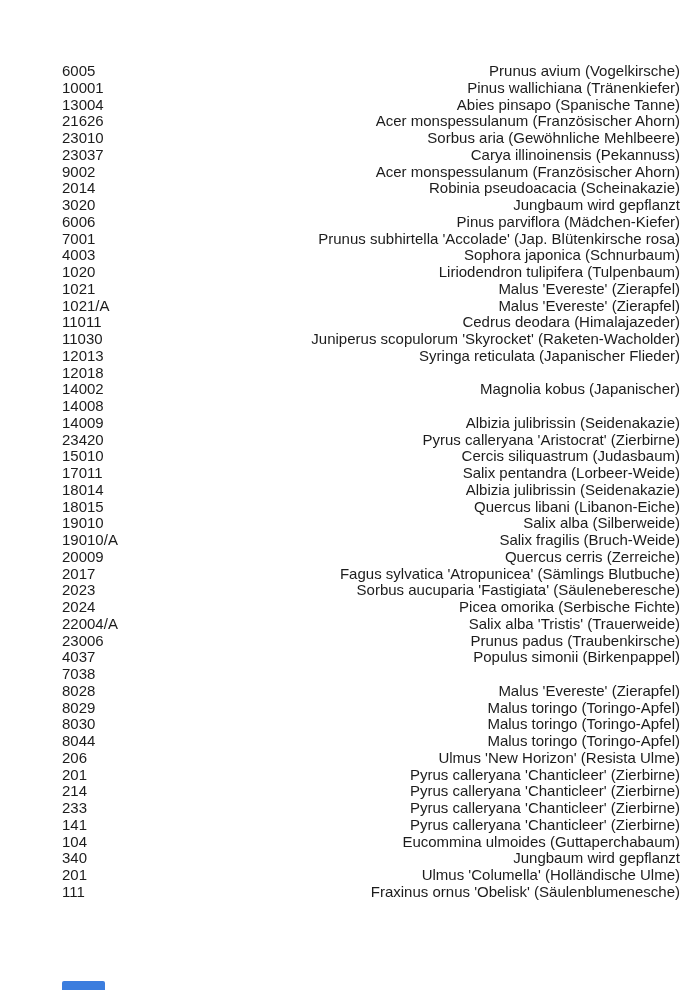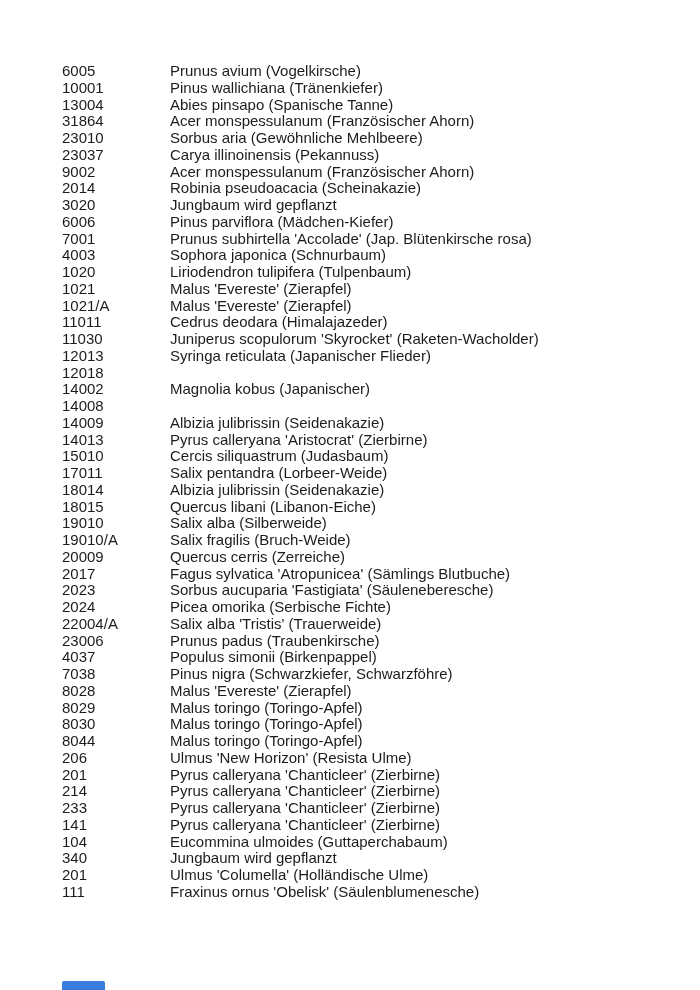--- a/index.html
+++ b/index.html
@@ -33,20 +33,21 @@
     font-size: 15px;
     color: #1c1c1c;
     white-space: nowrap;
   }
   .col-id {
     flex: 0 0 108px;
     width: 108px;
   }
   .col-name {
     flex: 1 1 auto;
+    text-align: right;
   }
   .blue-fragment {
     position: absolute;
     left: 62px;
     top: 981px;
     width: 43px;
     height: 9px;
     border-radius: 2px 2px 0 0;
   }
 </style>
@@ -65,21 +66,21 @@
     <span class="col-id">10001</span>
     <span class="col-name">Pinus wallichiana (Tränenkiefer)</span>
   </div>
 
   <div class="row">
     <span class="col-id">13004</span>
     <span class="col-name">Abies pinsapo (Spanische Tanne)</span>
   </div>
 
   <div class="row">
-    <span class="col-id">31864</span>
+    <span class="col-id">21626</span>
     <span class="col-name">Acer monspessulanum (Französischer Ahorn)</span>
   </div>
 
   <div class="row">
     <span class="col-id">23010</span>
     <span class="col-name">Sorbus aria (Gewöhnliche Mehlbeere)</span>
   </div>
 
   <div class="row">
     <span class="col-id">23037</span>
@@ -159,21 +160,21 @@
   <div class="row">
     <span class="col-id">14008</span>
   </div>
 
   <div class="row">
     <span class="col-id">14009</span>
     <span class="col-name">Albizia julibrissin (Seidenakazie)</span>
   </div>
 
   <div class="row">
-    <span class="col-id">14013</span>
+    <span class="col-id">23420</span>
     <span class="col-name">Pyrus calleryana 'Aristocrat' (Zierbirne)</span>
   </div>
 
   <div class="row">
     <span class="col-id">15010</span>
     <span class="col-name">Cercis siliquastrum (Judasbaum)</span>
   </div>
 
   <div class="row">
     <span class="col-id">17011</span>
@@ -230,21 +231,20 @@
     <span class="col-name">Prunus padus (Traubenkirsche)</span>
   </div>
 
   <div class="row">
     <span class="col-id">4037</span>
     <span class="col-name">Populus simonii (Birkenpappel)</span>
   </div>
 
   <div class="row">
     <span class="col-id">7038</span>
-    <span class="col-name">Pinus nigra (Schwarzkiefer, Schwarzföhre)</span>
   </div>
 
   <div class="row">
     <span class="col-id">8028</span>
     <span class="col-name">Malus 'Evereste' (Zierapfel)</span>
   </div>
 
   <div class="row">
     <span class="col-id">8029</span>
     <span class="col-name">Malus toringo (Toringo-Apfel)</span>

